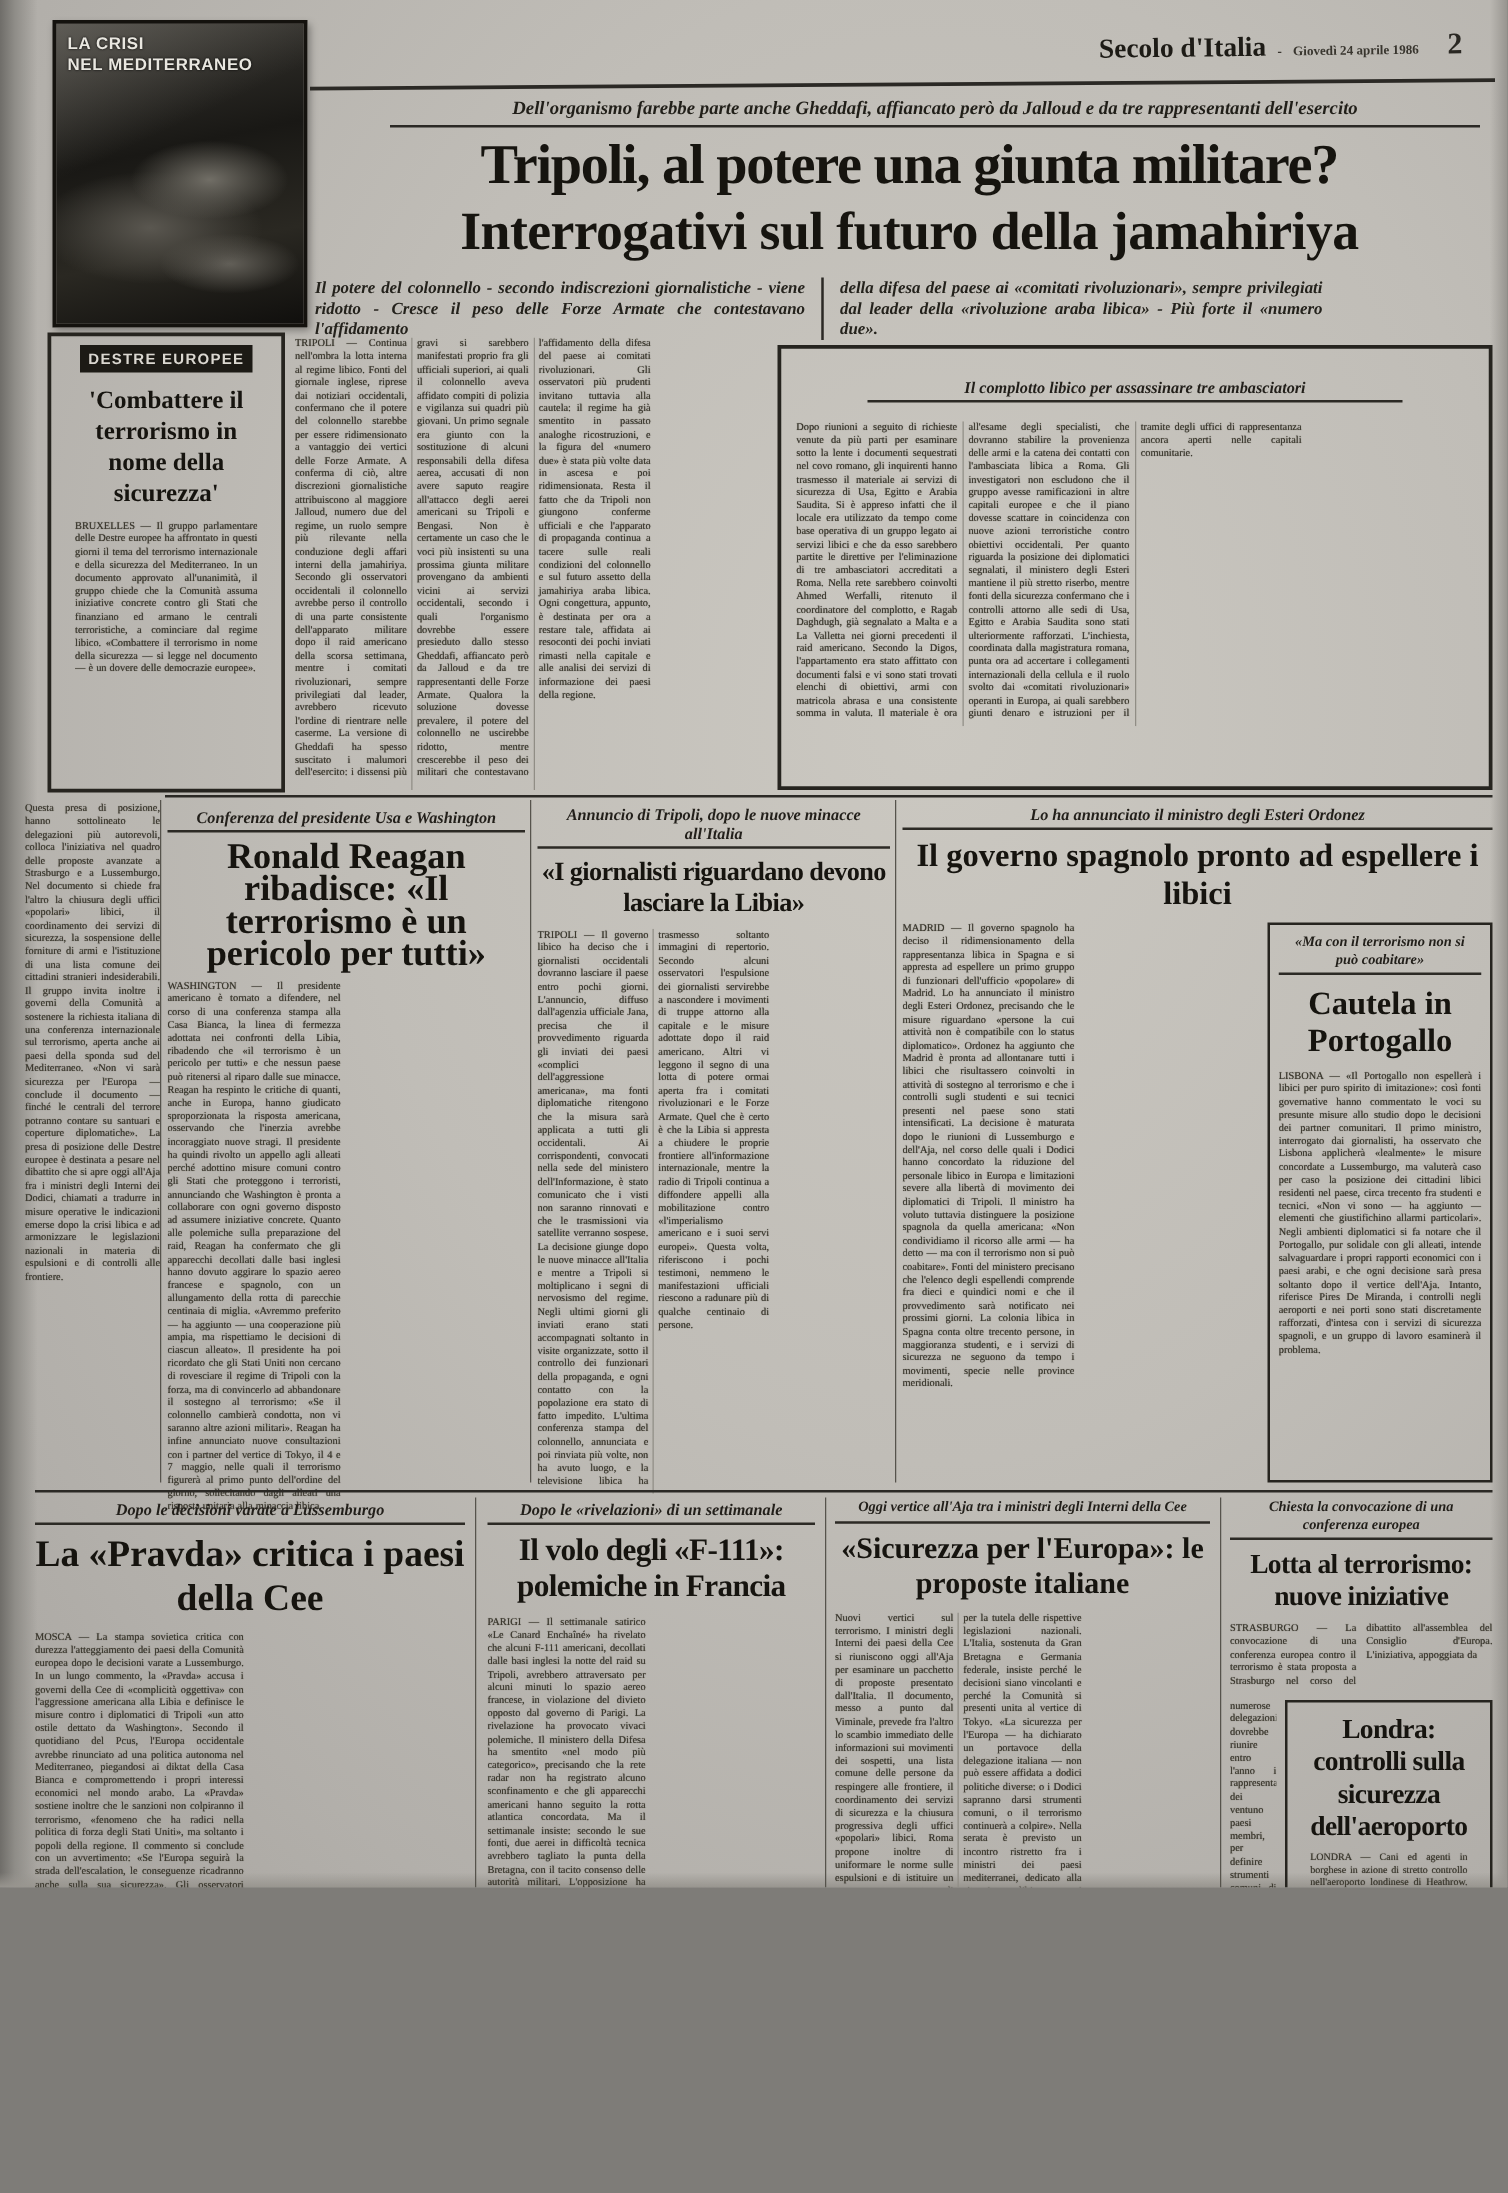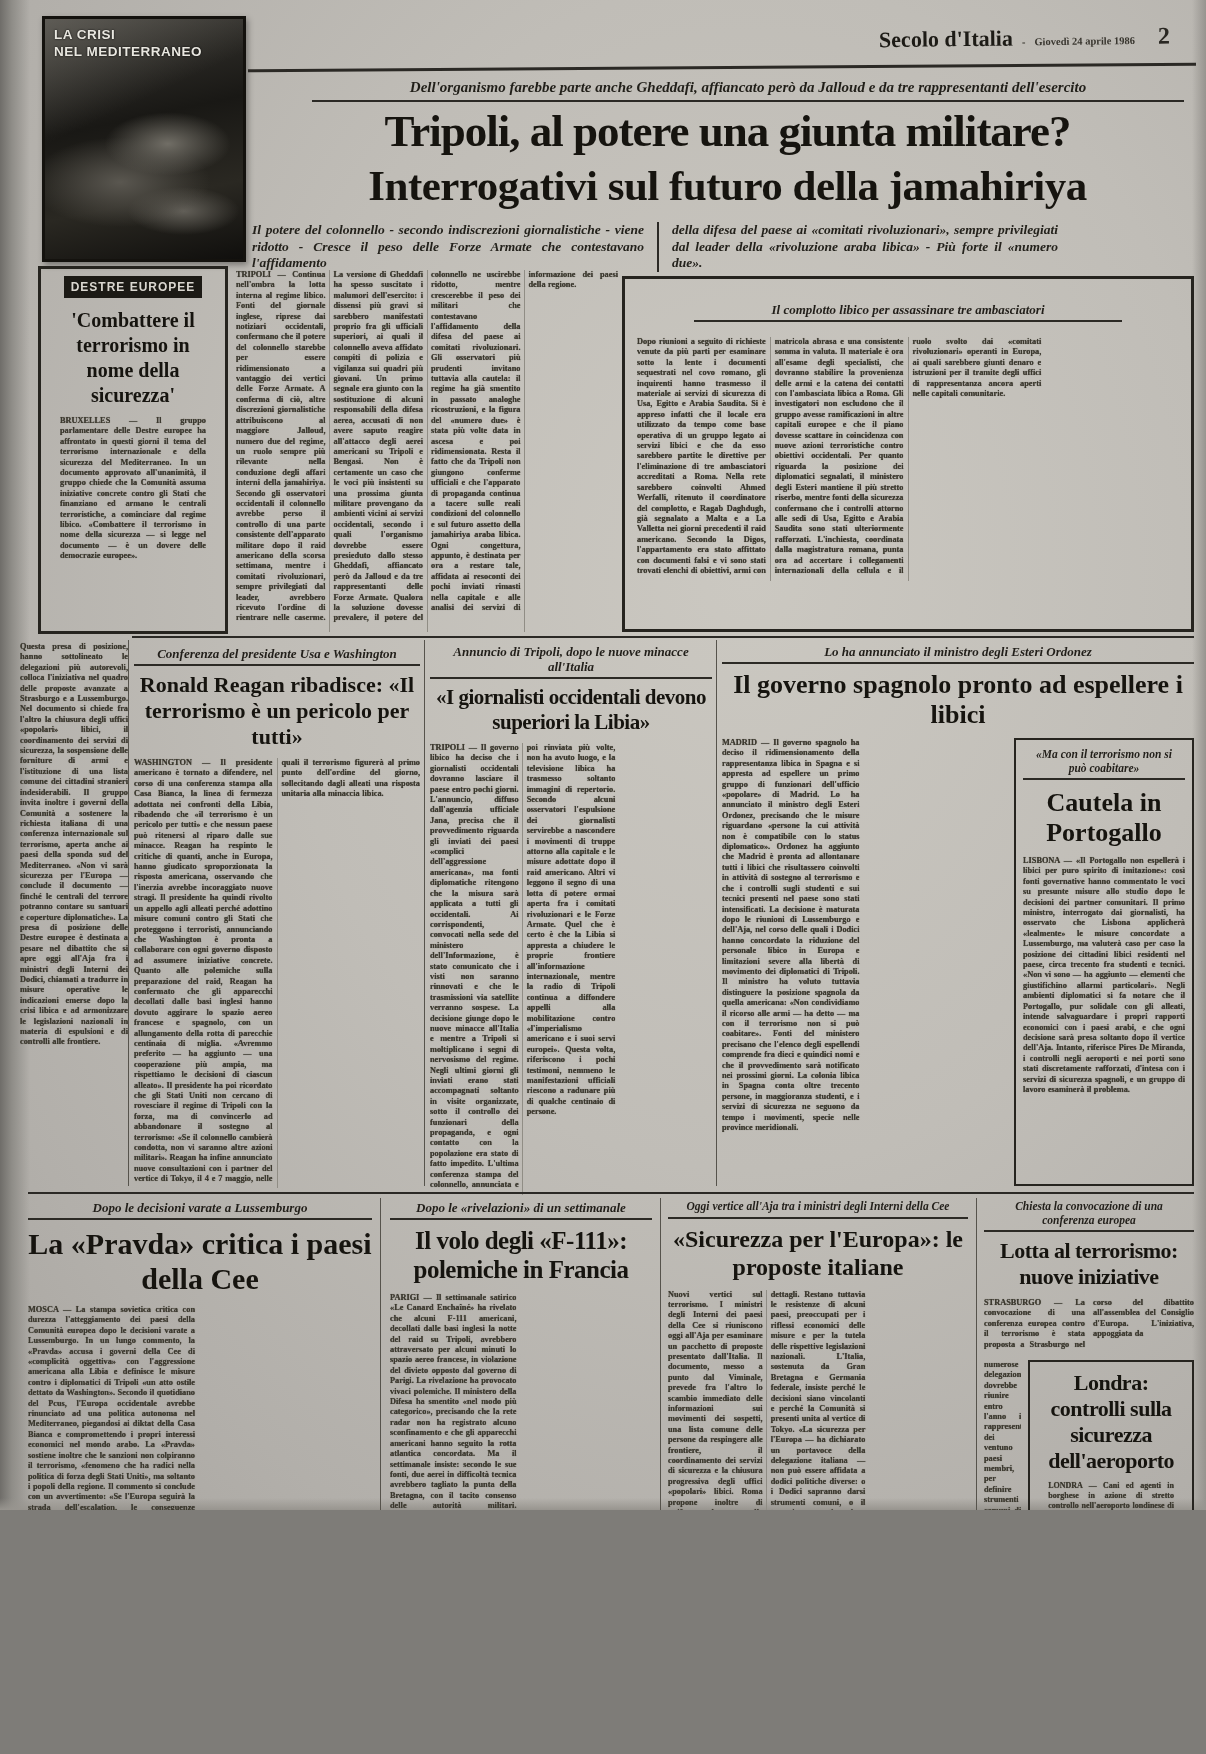--- a/index.html
+++ b/index.html
@@ -50,21 +50,21 @@
   .deck-left{width:392px;padding-right:13px;border-right:2px solid #2b2925;}
   .deck-right{width:386px;padding-left:13px;}
 
   
   .kick{font:bold italic 13px/15px "Liberation Serif",serif;text-align:center;color:#221f1a;
     padding:2px 4px 3px;border-bottom:2px solid #2c2a25;}
   .kick.small{font-size:11.5px;line-height:13.5px;}
   .hl{font-family:"Liberation Serif",serif;font-weight:bold;text-align:center;color:#16140f;margin-top:6px;}
   .bodytext{font-family:"Liberation Serif",serif;font-size:8.3px;line-height:10.4px;
     color:#3c392f;text-align:justify;overflow:hidden;column-fill:auto;
-    text-shadow:0 0 0.7px rgba(59,56,47,.9);word-spacing:.4px;font-weight:bold;}
+    text-shadow:0 0 0.7px rgba(59,56,47,.9);word-spacing:.4px;}
   .rule-h{background:#2b2925;}
   .rule-v{background:#56534c;}
 
   
   .sidebar-box{left:38px;top:266px;width:190px;height:368px;border:3px solid #26241f;padding:7px 19px;box-sizing:border-box;}
   .sidebar-label{background:#1c1a15;color:#dad7d0;font:bold 12px/14px "Liberation Sans",sans-serif;
     text-align:center;padding:4px 2px;letter-spacing:1px;margin:0 4px;}
   .sidebar-hl{font:bold 20px/25px "Liberation Serif",serif;text-align:center;color:#16140f;margin:10px 0 8px;}
   .left-strip{left:20px;top:642px;width:108px;height:540px;}
 
@@ -77,21 +77,21 @@
   .covo-hl{font-size:27px;line-height:32px;letter-spacing:-0.5px;}
   .covo-body{margin-top:8px;height:244px;column-count:4;column-gap:9px;column-rule:1px solid #908d85;}
 
   
   .hrule-mid{left:132px;top:636px;width:1062px;height:2px;}
   .vr-left{left:128px;top:640px;width:1px;height:546px;}
   .vr-m1{left:424px;top:640px;width:1px;height:546px;}
   .vr-m2{left:716px;top:640px;width:1px;height:546px;}
 
   .reagan{left:134px;top:644px;width:286px;}
-  .reagan .hl{font-size:22px;line-height:26px;}
+  .reagan .hl{font-size:29px;line-height:26px;}
   .reagan-body{margin-top:8px;height:430px;column-count:2;column-gap:9px;column-rule:1px solid #908d85;}
 
   .giorn{left:430px;top:642px;width:282px;}
   .giorn .hl{font-size:21px;line-height:25px;letter-spacing:-0.5px;}
   .giorn-body{margin-top:8px;height:452px;column-count:3;column-gap:8px;column-rule:1px solid #908d85;}
 
   .spagna{left:722px;top:642px;width:472px;}
   .spagna .hl{font-size:26px;line-height:30px;}
   .spagna-flex{display:flex;gap:8px;margin-top:8px;height:448px;}
   .spagna-body{width:284px;column-count:2;column-gap:9px;column-rule:1px solid #908d85;height:100%;}
@@ -179,21 +179,21 @@
   <div class="vr-m2 abs rule-v"></div>
 
   <div class="reagan abs">
     <div class="kick">Conferenza del presidente Usa e Washington</div>
     <div class="hl">Ronald Reagan ribadisce: «Il terrorismo è un pericolo per tutti»</div>
     <div class="bodytext reagan-body">WASHINGTON — Il presidente americano è tornato a difendere, nel corso di una conferenza stampa alla Casa Bianca, la linea di fermezza adottata nei confronti della Libia, ribadendo che «il terrorismo è un pericolo per tutti» e che nessun paese può ritenersi al riparo dalle sue minacce. Reagan ha respinto le critiche di quanti, anche in Europa, hanno giudicato sproporzionata la risposta americana, osservando che l'inerzia avrebbe incoraggiato nuove stragi. Il presidente ha quindi rivolto un appello agli alleati perché adottino misure comuni contro gli Stati che proteggono i terroristi, annunciando che Washington è pronta a collaborare con ogni governo disposto ad assumere iniziative concrete. Quanto alle polemiche sulla preparazione del raid, Reagan ha confermato che gli apparecchi decollati dalle basi inglesi hanno dovuto aggirare lo spazio aereo francese e spagnolo, con un allungamento della rotta di parecchie centinaia di miglia. «Avremmo preferito — ha aggiunto — una cooperazione più ampia, ma rispettiamo le decisioni di ciascun alleato». Il presidente ha poi ricordato che gli Stati Uniti non cercano di rovesciare il regime di Tripoli con la forza, ma di convincerlo ad abbandonare il sostegno al terrorismo: «Se il colonnello cambierà condotta, non vi saranno altre azioni militari». Reagan ha infine annunciato nuove consultazioni con i partner del vertice di Tokyo, il 4 e 7 maggio, nelle quali il terrorismo figurerà al primo punto dell'ordine del giorno, sollecitando dagli alleati una risposta unitaria alla minaccia libica.</div>
   </div>
 
   <div class="giorn abs">
     <div class="kick">Annuncio di Tripoli, dopo le nuove minacce all'Italia</div>
-    <div class="hl">«I giornalisti occidentali devono superiori la Libia»</div>
+    <div class="hl">«I giornalisti riguardano devono lasciare la Libia»</div>
     <div class="bodytext giorn-body">TRIPOLI — Il governo libico ha deciso che i giornalisti occidentali dovranno lasciare il paese entro pochi giorni. L'annuncio, diffuso dall'agenzia ufficiale Jana, precisa che il provvedimento riguarda gli inviati dei paesi «complici dell'aggressione americana», ma fonti diplomatiche ritengono che la misura sarà applicata a tutti gli occidentali. Ai corrispondenti, convocati nella sede del ministero dell'Informazione, è stato comunicato che i visti non saranno rinnovati e che le trasmissioni via satellite verranno sospese. La decisione giunge dopo le nuove minacce all'Italia e mentre a Tripoli si moltiplicano i segni di nervosismo del regime. Negli ultimi giorni gli inviati erano stati accompagnati soltanto in visite organizzate, sotto il controllo dei funzionari della propaganda, e ogni contatto con la popolazione era stato di fatto impedito. L'ultima conferenza stampa del colonnello, annunciata e poi rinviata più volte, non ha avuto luogo, e la televisione libica ha trasmesso soltanto immagini di repertorio. Secondo alcuni osservatori l'espulsione dei giornalisti servirebbe a nascondere i movimenti di truppe attorno alla capitale e le misure adottate dopo il raid americano. Altri vi leggono il segno di una lotta di potere ormai aperta fra i comitati rivoluzionari e le Forze Armate. Quel che è certo è che la Libia si appresta a chiudere le proprie frontiere all'informazione internazionale, mentre la radio di Tripoli continua a diffondere appelli alla mobilitazione contro «l'imperialismo americano e i suoi servi europei». Questa volta, riferiscono i pochi testimoni, nemmeno le manifestazioni ufficiali riescono a radunare più di qualche centinaio di persone.</div>
   </div>
 
   <div class="spagna abs">
     <div class="kick">Lo ha annunciato il ministro degli Esteri Ordonez</div>
     <div class="hl">Il governo spagnolo pronto ad espellere i libici</div>
     <div class="spagna-flex">
       <div class="bodytext spagna-body">MADRID — Il governo spagnolo ha deciso il ridimensionamento della rappresentanza libica in Spagna e si appresta ad espellere un primo gruppo di funzionari dell'ufficio «popolare» di Madrid. Lo ha annunciato il ministro degli Esteri Ordonez, precisando che le misure riguardano «persone la cui attività non è compatibile con lo status diplomatico». Ordonez ha aggiunto che Madrid è pronta ad allontanare tutti i libici che risultassero coinvolti in attività di sostegno al terrorismo e che i controlli sugli studenti e sui tecnici presenti nel paese sono stati intensificati. La decisione è maturata dopo le riunioni di Lussemburgo e dell'Aja, nel corso delle quali i Dodici hanno concordato la riduzione del personale libico in Europa e limitazioni severe alla libertà di movimento dei diplomatici di Tripoli. Il ministro ha voluto tuttavia distinguere la posizione spagnola da quella americana: «Non condividiamo il ricorso alle armi — ha detto — ma con il terrorismo non si può coabitare». Fonti del ministero precisano che l'elenco degli espellendi comprende fra dieci e quindici nomi e che il provvedimento sarà notificato nei prossimi giorni. La colonia libica in Spagna conta oltre trecento persone, in maggioranza studenti, e i servizi di sicurezza ne seguono da tempo i movimenti, specie nelle province meridionali.</div>
       <div class="porto-box">
         <div class="kick porto-kicker">«Ma con il terrorismo non si può coabitare»</div>

